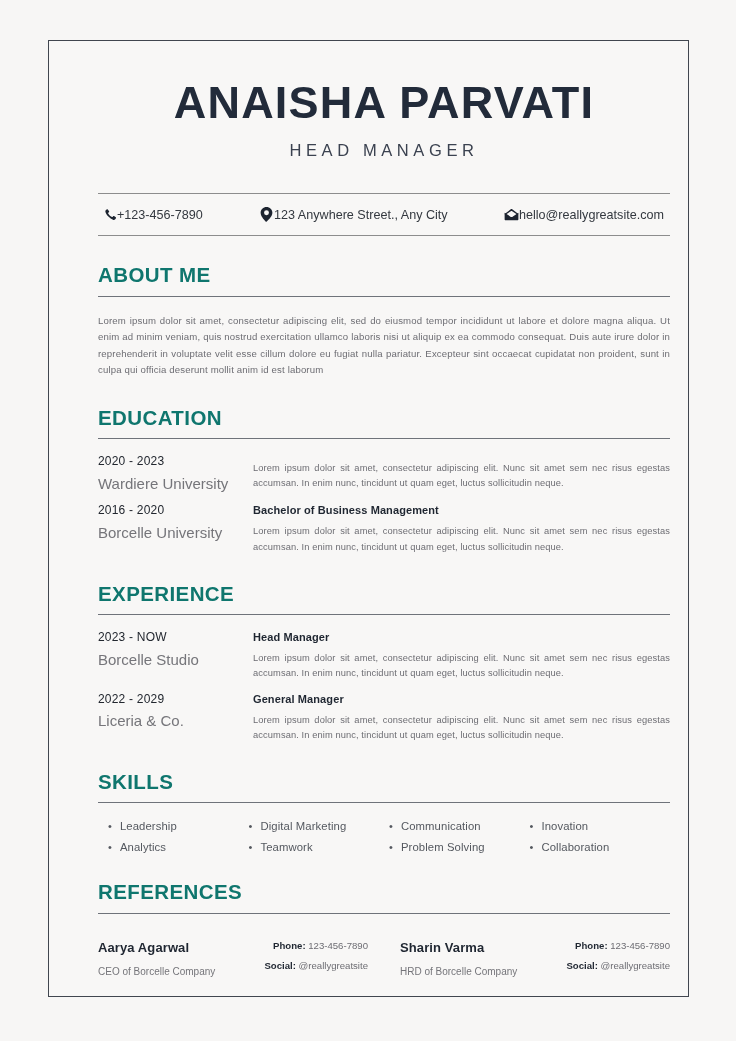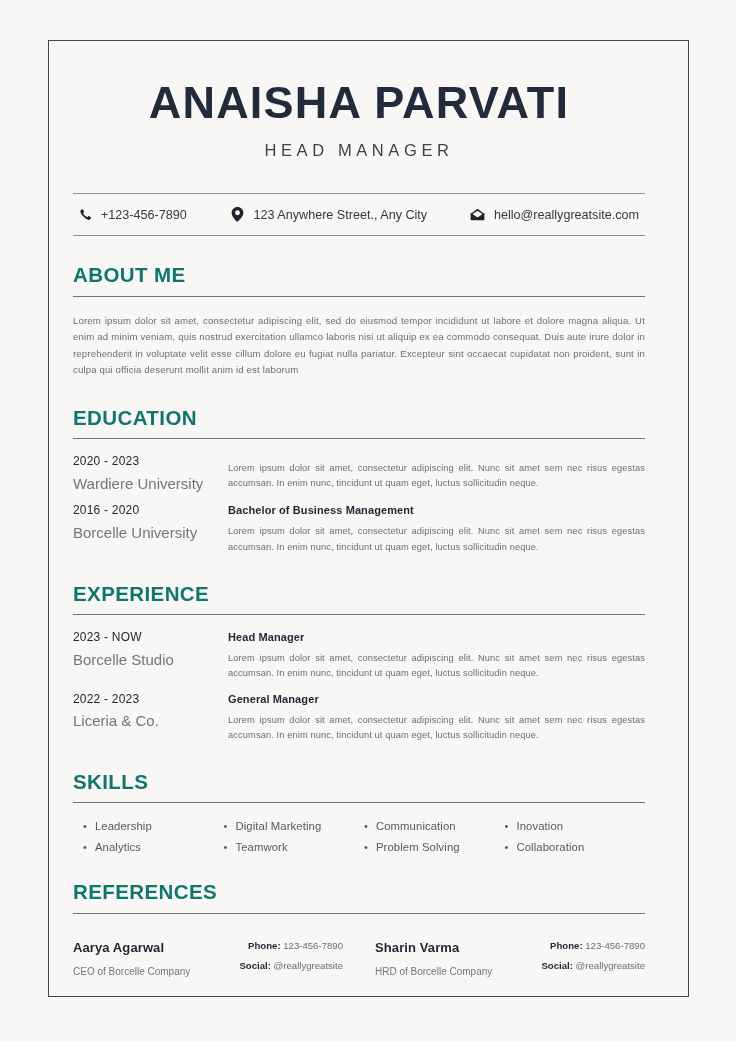--- a/index.html
+++ b/index.html
@@ -26,21 +26,21 @@
     left: 48px;
     top: 40px;
     width: 641px;
     height: 957px;
     border: 1px solid #41464f;
     background: #f8f7f6;
   }
 
   .inner {
     position: absolute;
-    left: 73px;
+    left: 98px;
     top: 40px;
     width: 572px;
   }
 
   
   .name {
     text-align: center;
     font-size: 45px;
     font-weight: 700;
     letter-spacing: 1.2px;
@@ -67,21 +67,20 @@
     height: 43px;
     display: flex;
     align-items: center;
     justify-content: space-between;
     padding: 0 6px 0 4px;
   }
 
   .contact-item {
     display: flex;
     align-items: center;
-    gap: 9px;
     font-size: 12.6px;
     color: #33383f;
     white-space: nowrap;
   }
 
   .contact-icon {
     display: flex;
     align-items: center;
     justify-content: center;
     width: 15px;
@@ -329,21 +328,21 @@
             <div class="entry-org">Borcelle Studio</div>
           </div>
           <div class="entry-right">
             <div class="entry-title">Head Manager</div>
             <div class="entry-desc">Lorem ipsum dolor sit amet, consectetur adipiscing elit. Nunc sit amet sem nec risus egestas accumsan. In enim nunc, tincidunt ut quam eget, luctus sollicitudin neque.</div>
           </div>
         </div>
 
         <div class="entry">
           <div class="entry-left">
-            <div class="entry-date">2022 - 2023</div>
+            <div class="entry-date">2022 - 2029</div>
             <div class="entry-org">Liceria &amp; Co.</div>
           </div>
           <div class="entry-right">
             <div class="entry-title">General Manager</div>
             <div class="entry-desc">Lorem ipsum dolor sit amet, consectetur adipiscing elit. Nunc sit amet sem nec risus egestas accumsan. In enim nunc, tincidunt ut quam eget, luctus sollicitudin neque.</div>
           </div>
         </div>
 
       </div>
     </div>

